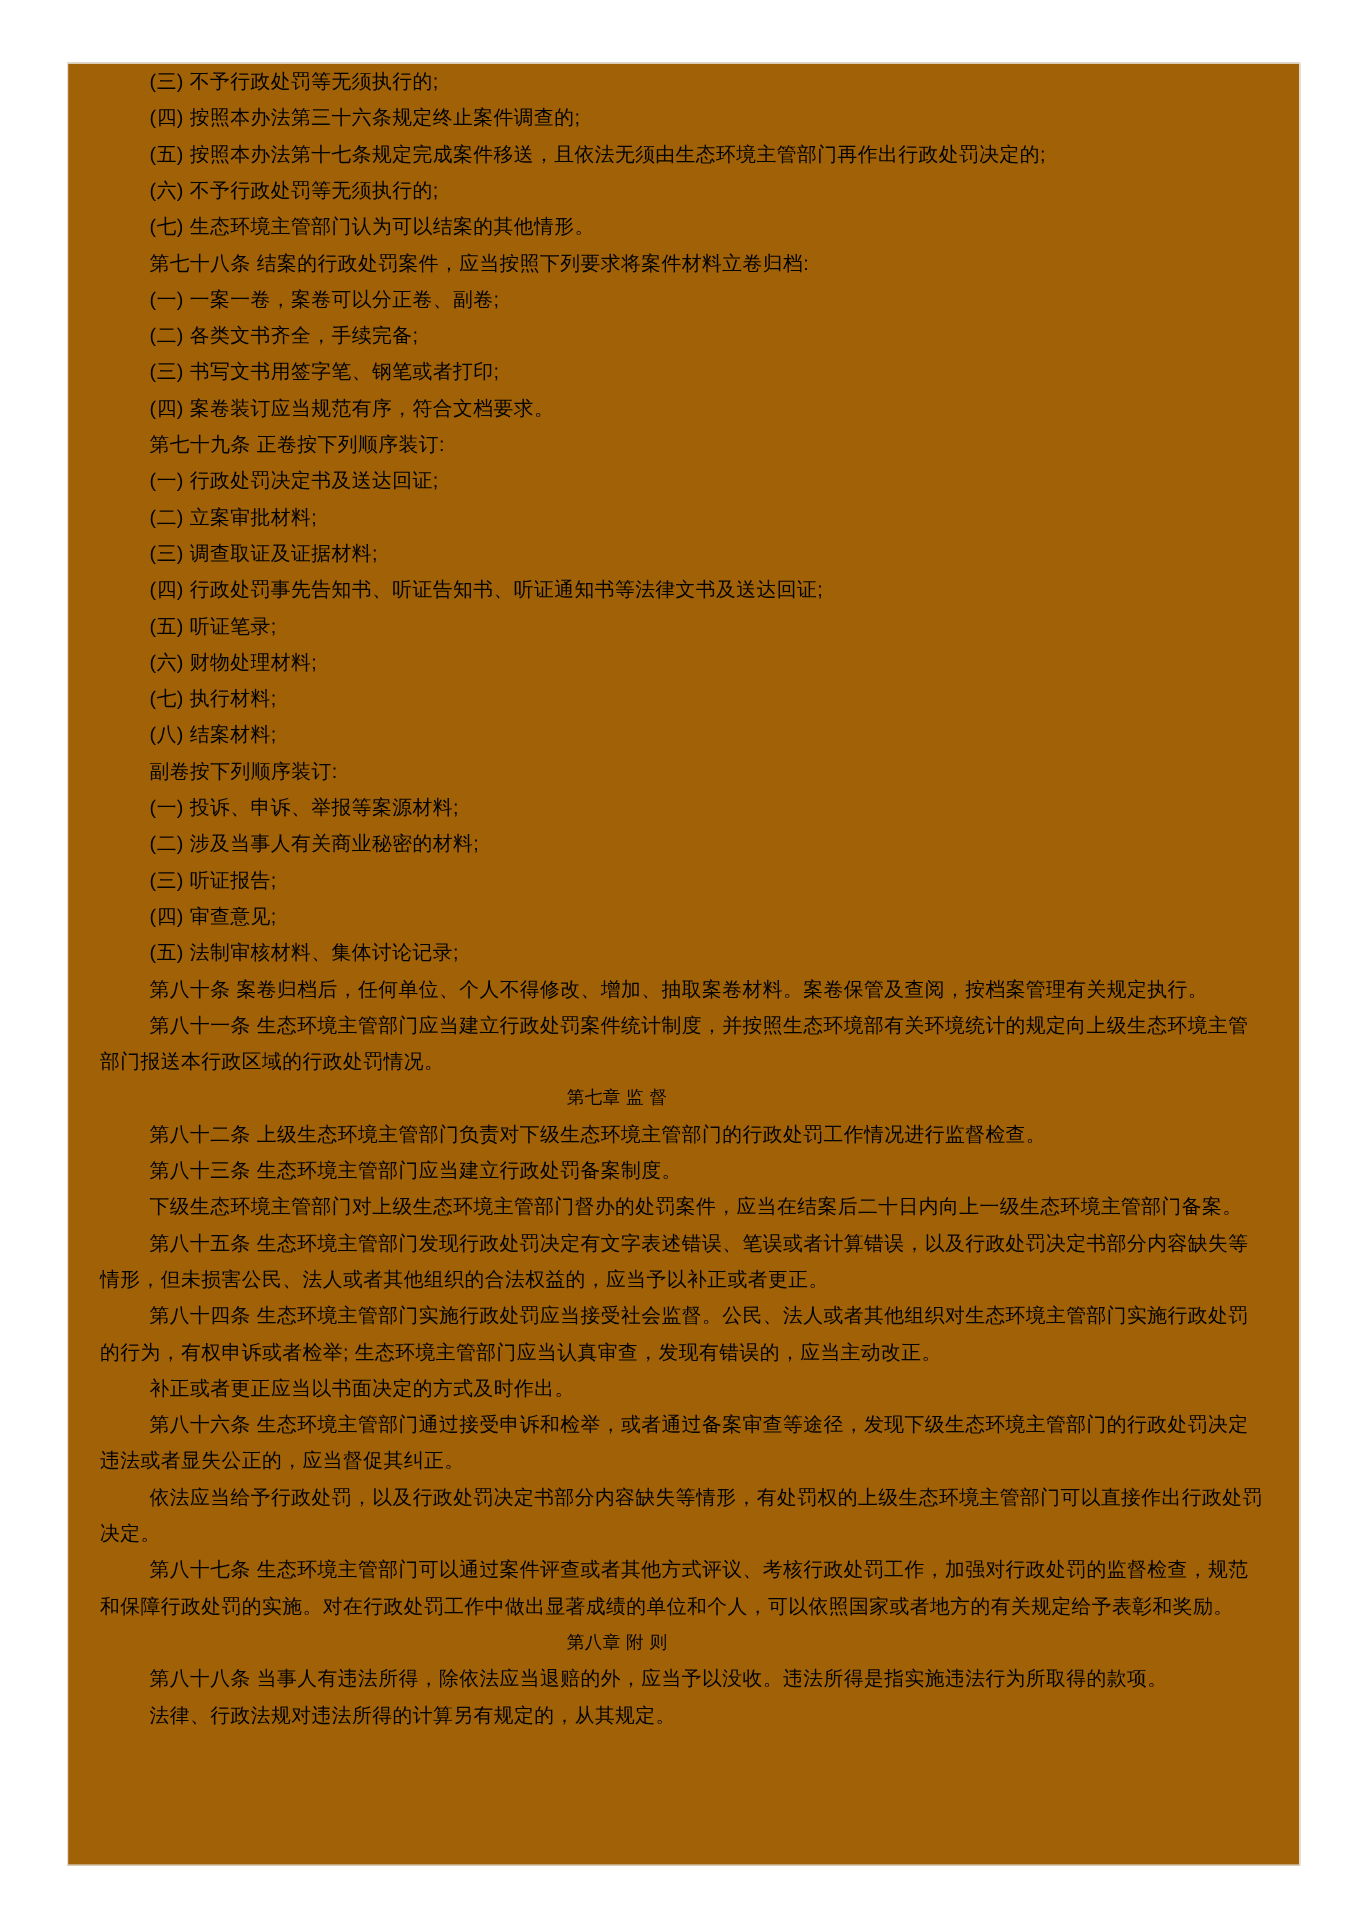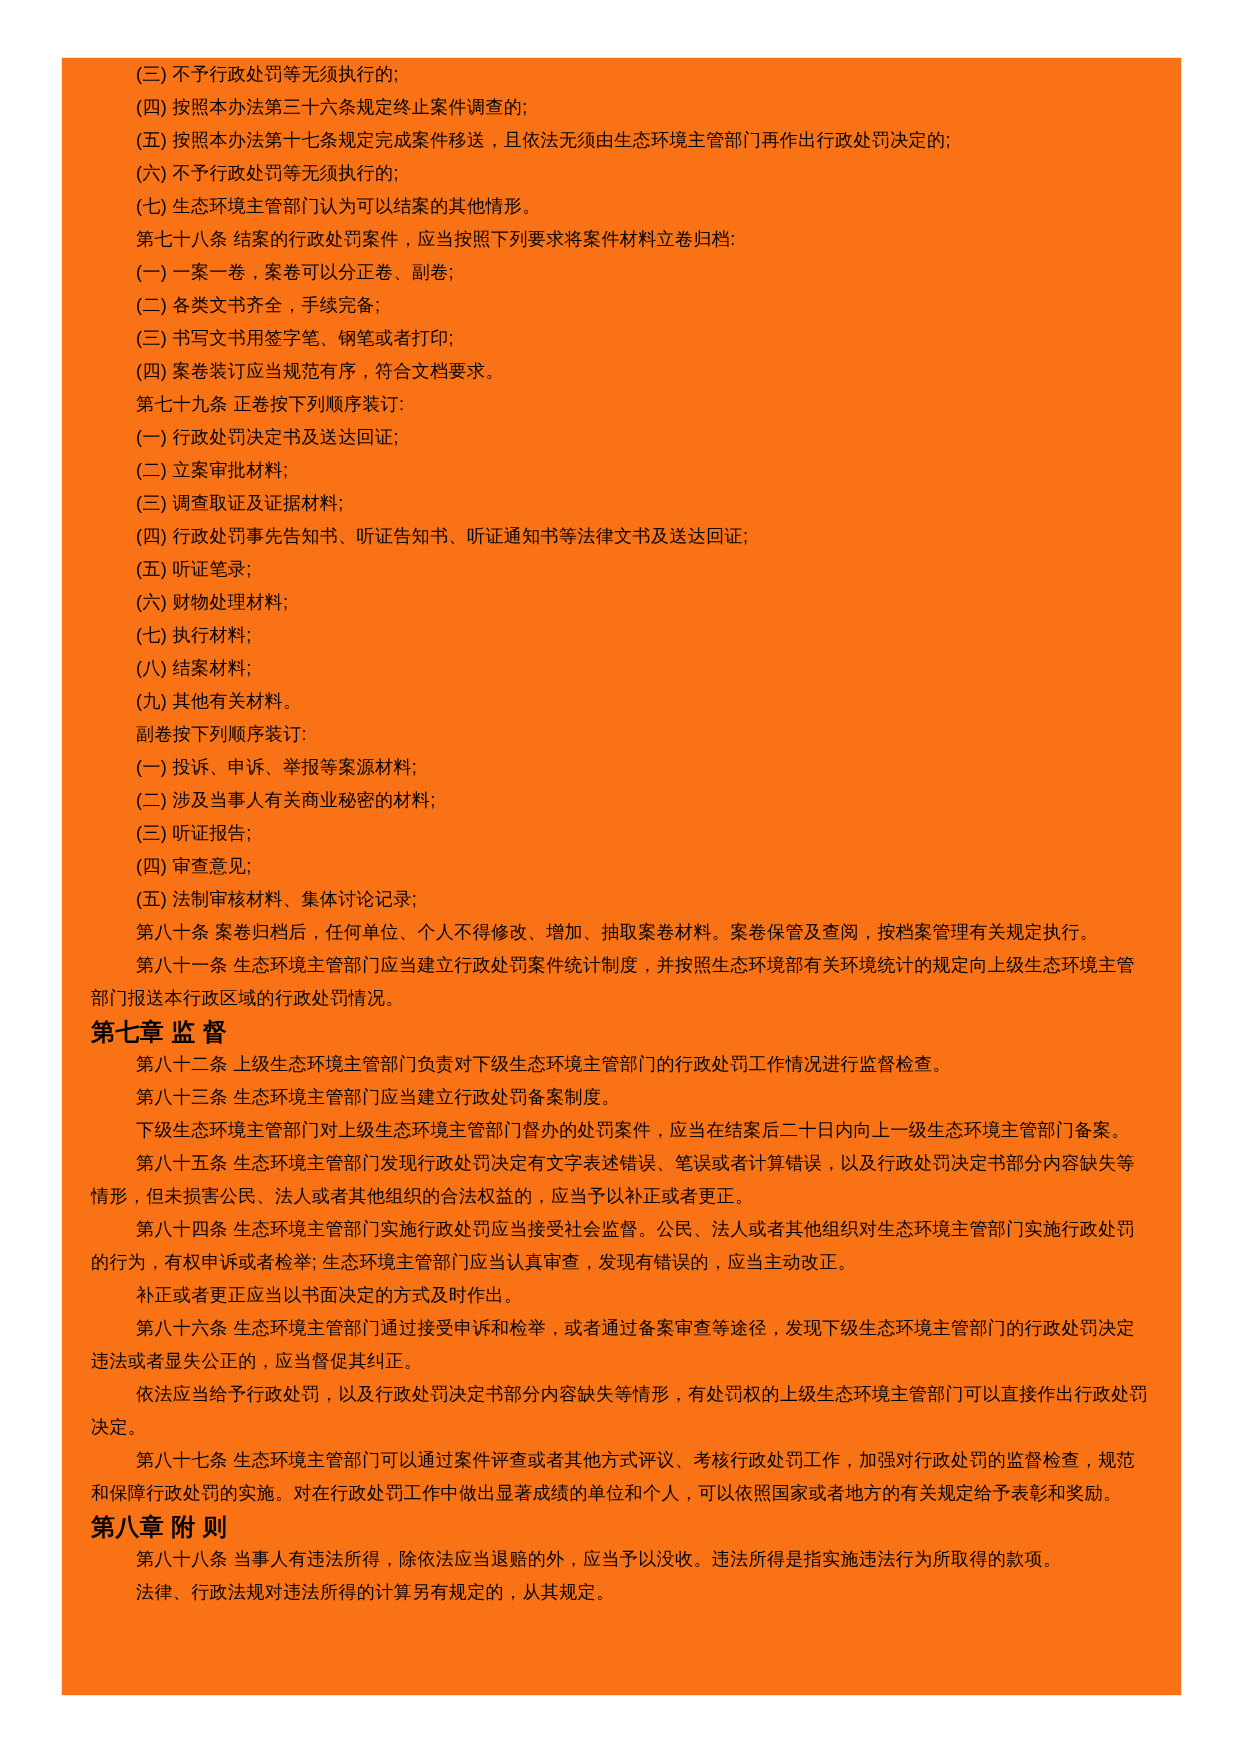--- a/index.html
+++ b/index.html
@@ -17,44 +17,44 @@
     background: #ffffff;
     overflow: hidden;
   }
   .doc-page {
     position: absolute;
     left: 61px;
     top: 57px;
     width: 1121px;
     height: 1639px;
     box-sizing: border-box;
-    background: #f97316;
+    background: #a16207;
     border: 1px solid #e8e8e8;
   }
   .doc-body {
     box-sizing: border-box;
     width: 100%;
     height: 100%;
     padding: 0 30px 0 29px;
     font-size: 18px;
     line-height: 33px;
     letter-spacing: 0.4px;
     color: #000000;
     word-break: break-all;
     overflow: hidden;
   }
   .doc-body p {
     margin: 0;
     text-indent: 45px;
   }
   .doc-body p.chapter {
     text-indent: 0;
-    text-align: left;
-    font-weight: bold;
-    font-size: 24px;
+    text-align: center;
+    font-weight: normal;
+    font-size: 16px;
     margin-right: 120px;
   }
   .doc-body b.article-label {
     font-weight: normal;
   }
 </style>
 </head>
 <body>
 
 <div class="viewport">
@@ -72,21 +72,20 @@
         <p class="item">(四) 案卷装订应当规范有序，符合文档要求。</p>
         <p class="article"><b class="article-label">第七十九条</b> 正卷按下列顺序装订:</p>
         <p class="item">(一) 行政处罚决定书及送达回证;</p>
         <p class="item">(二) 立案审批材料;</p>
         <p class="item">(三) 调查取证及证据材料;</p>
         <p class="item">(四) 行政处罚事先告知书、听证告知书、听证通知书等法律文书及送达回证;</p>
         <p class="item">(五) 听证笔录;</p>
         <p class="item">(六) 财物处理材料;</p>
         <p class="item">(七) 执行材料;</p>
         <p class="item">(八) 结案材料;</p>
-        <p class="item">(九) 其他有关材料。</p>
         <p class="plain">副卷按下列顺序装订:</p>
         <p class="item">(一) 投诉、申诉、举报等案源材料;</p>
         <p class="item">(二) 涉及当事人有关商业秘密的材料;</p>
         <p class="item">(三) 听证报告;</p>
         <p class="item">(四) 审查意见;</p>
         <p class="item">(五) 法制审核材料、集体讨论记录;</p>
         <p class="article"><b class="article-label">第八十条</b> 案卷归档后，任何单位、个人不得修改、增加、抽取案卷材料。案卷保管及查阅，按档案管理有关规定执行。</p>
         <p class="article"><b class="article-label">第八十一条</b> 生态环境主管部门应当建立行政处罚案件统计制度，并按照生态环境部有关环境统计的规定向上级生态环境主管部门报送本行政区域的行政处罚情况。</p>
         <p class="chapter">第七章 监 督</p>
         <p class="article"><b class="article-label">第八十二条</b> 上级生态环境主管部门负责对下级生态环境主管部门的行政处罚工作情况进行监督检查。</p>

